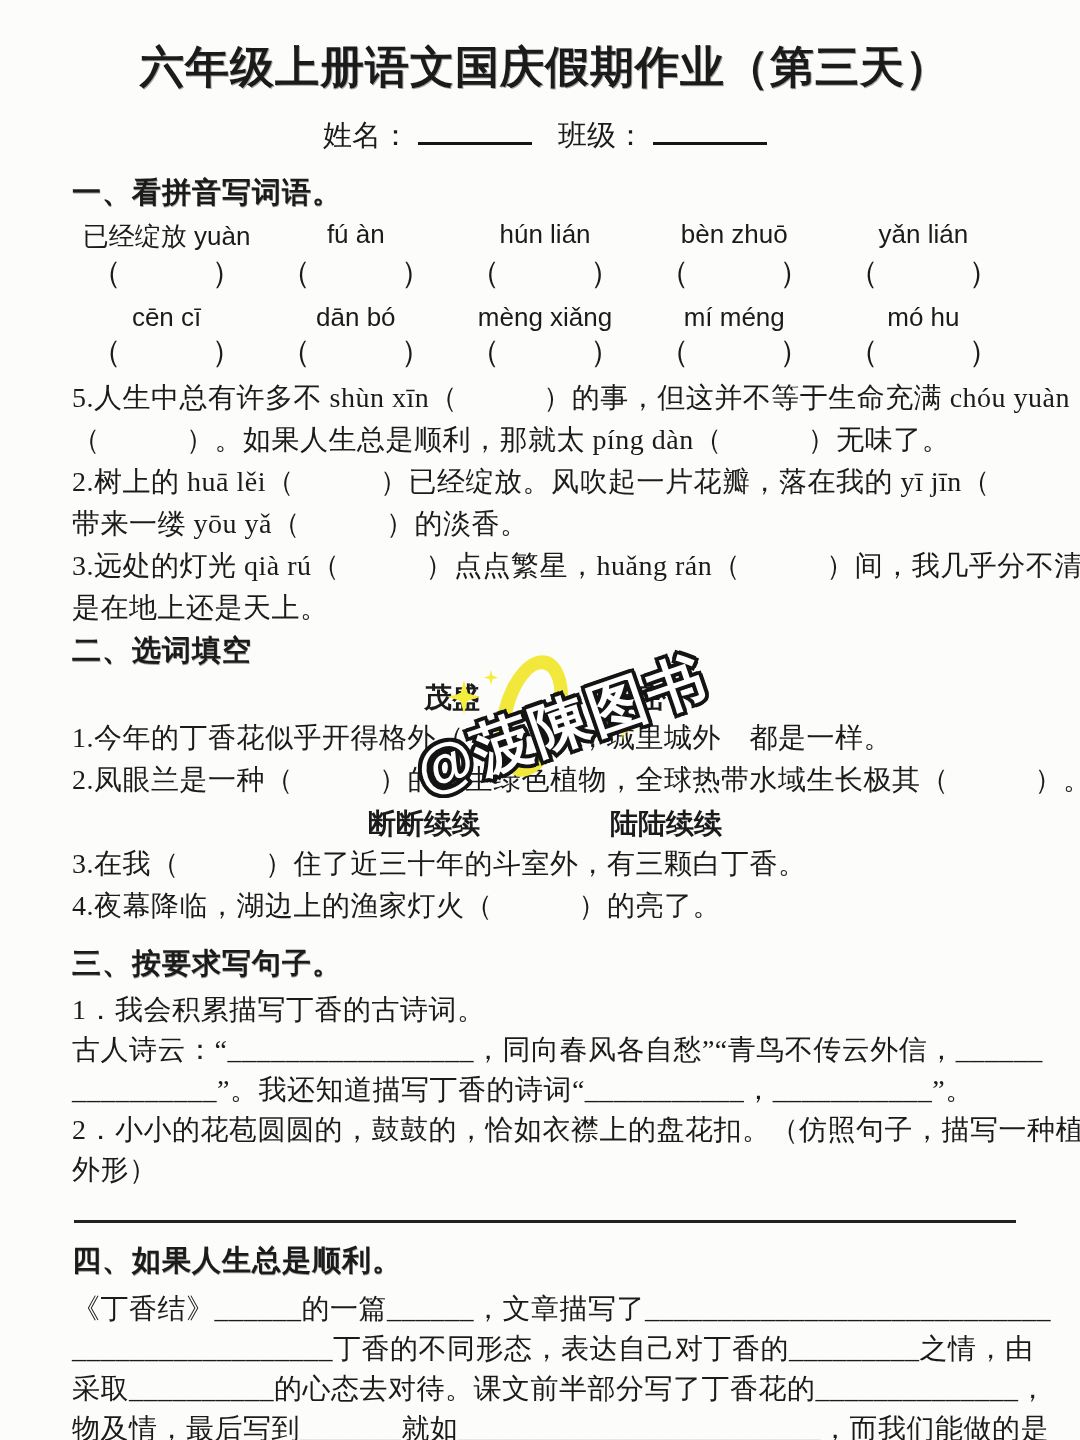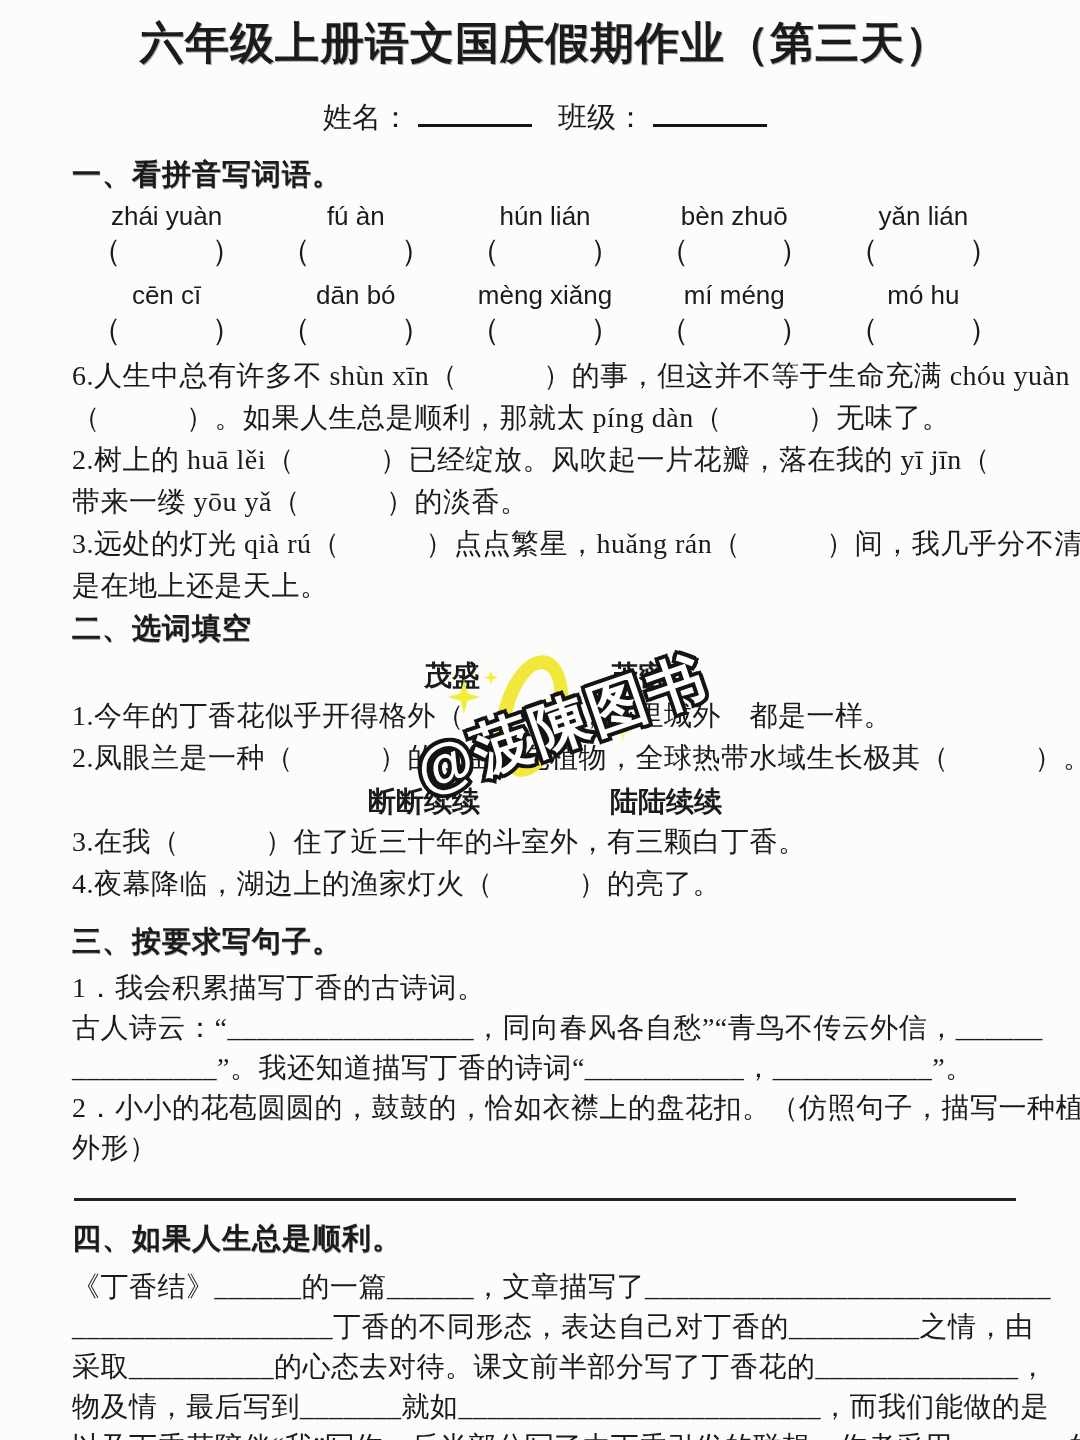--- a/index.html
+++ b/index.html
@@ -9,31 +9,31 @@
     width:1080px; height:1440px;
     margin:0 auto;
     background:#fcfcfb;
     color:#1b1b1b;
     overflow:hidden;
     font-family:"Liberation Serif","DejaVu Serif",serif;
   }
   .content { padding:0 62px 0 72px; }
 
   .title {
-    margin-top:14px;
+    margin-top:38px;
     text-align:center;
     font-family:"Liberation Sans","DejaVu Sans",sans-serif;
     font-weight:900;
     font-size:44px;
     letter-spacing:1px;
     text-shadow:1px 1px 0 rgba(0,0,0,.35);
   }
 
   .nameline {
-    margin-top:24px;
+    margin-top:18px;
     text-align:center;
     font-size:29px;
     height:44px;
   }
   .nameline .lbl { font-weight:400; }
   .blank-ul {
     display:inline-block;
     width:114px; height:30px;
     border-bottom:3px solid #161616;
     margin:0 26px 0 8px;
@@ -151,21 +151,21 @@
     <h1 class="title">六年级上册语文国庆假期作业（第三天）</h1>
 
     <div class="nameline">
       <span class="lbl">姓名：</span><span class="blank-ul"></span><span class="lbl">班级：</span><span class="blank-ul"></span>
     </div>
 
     <div class="sec1">
       <div class="sec-heading h-one">一、看拼音写词语。</div>
 
       <div class="pinyin-row">
-        <span class="col">zhái yuàn</span>
+        <span class="col">已经绽放 yuàn</span>
         <span class="col">fú àn</span>
         <span class="col">hún lián</span>
         <span class="col">bèn zhuō</span>
         <span class="col">yǎn lián</span>
       </div>
       <div class="paren-row">
         <span class="col">
             <span class="pcell">
               <span>（</span>
               <span>）</span>
@@ -231,21 +231,21 @@
           </span>
         <span class="col">
             <span class="pcell">
               <span>（</span>
               <span>）</span>
             </span>
           </span>
       </div>
 
       <div class="lines-block">
-        <div class="line">6.人生中总有许多不 shùn xīn（　　　）的事，但这并不等于生命充满 chóu yuàn</div>
+        <div class="line">5.人生中总有许多不 shùn xīn（　　　）的事，但这并不等于生命充满 chóu yuàn</div>
         <div class="line">（　　　）。如果人生总是顺利，那就太 píng dàn（　　　）无味了。</div>
         <div class="line">2.树上的 huā lěi（　　　）已经绽放。风吹起一片花瓣，落在我的 yī jīn（　　　）上，</div>
         <div class="line">带来一缕 yōu yǎ（　　　）的淡香。</div>
         <div class="line">3.远处的灯光 qià rú（　　　）点点繁星，huǎng rán（　　　）间，我几乎分不清自己</div>
         <div class="line">是在地上还是天上。</div>
       </div>
     </div>
 
     <div class="sec2">
       <div class="sec-heading h-two">二、选词填空</div>

